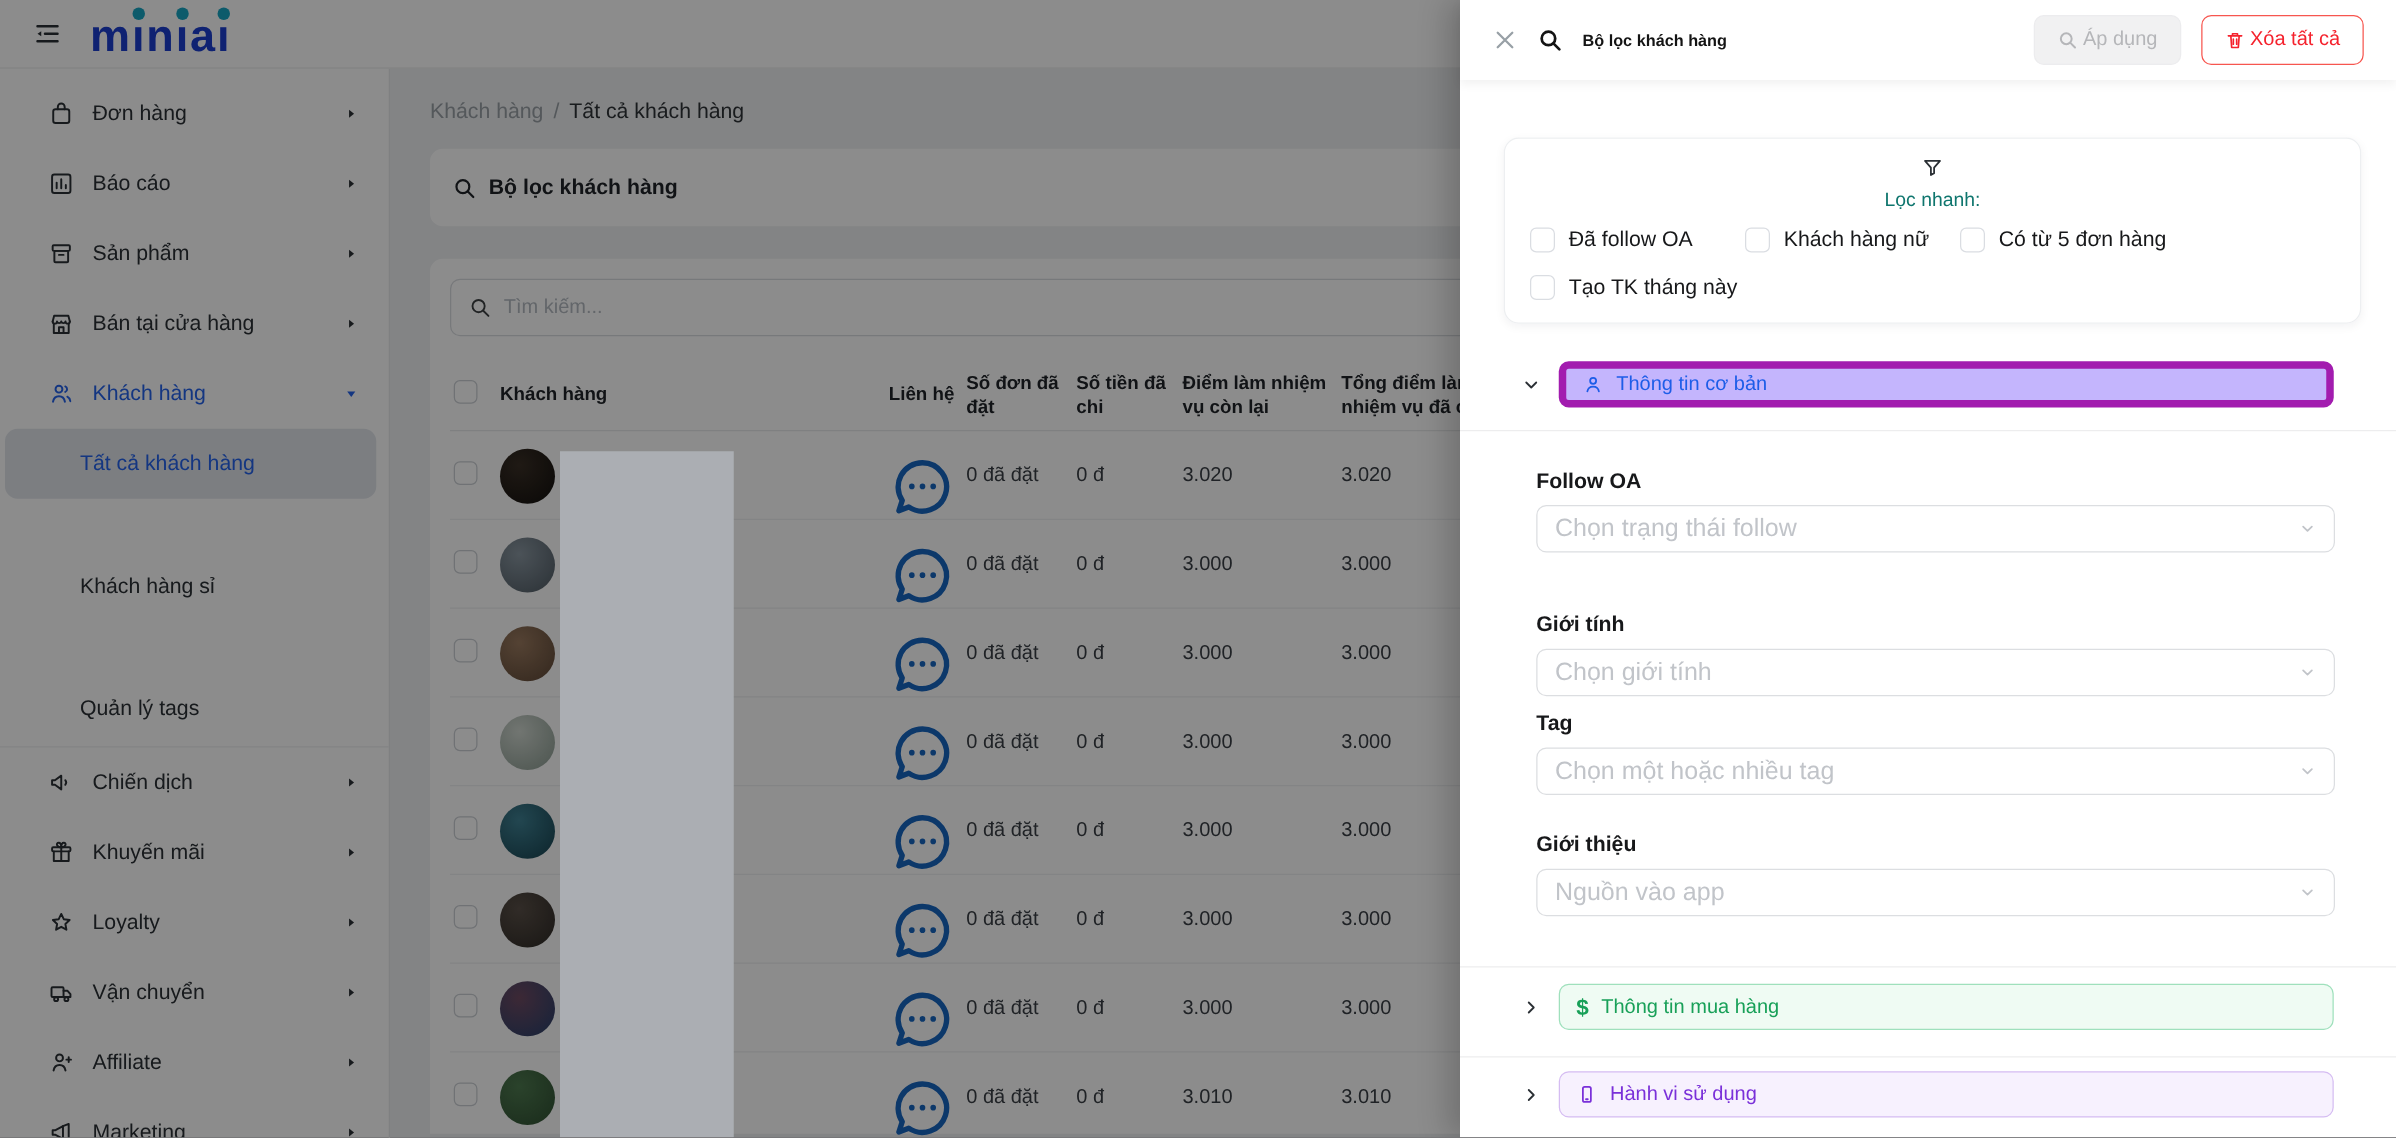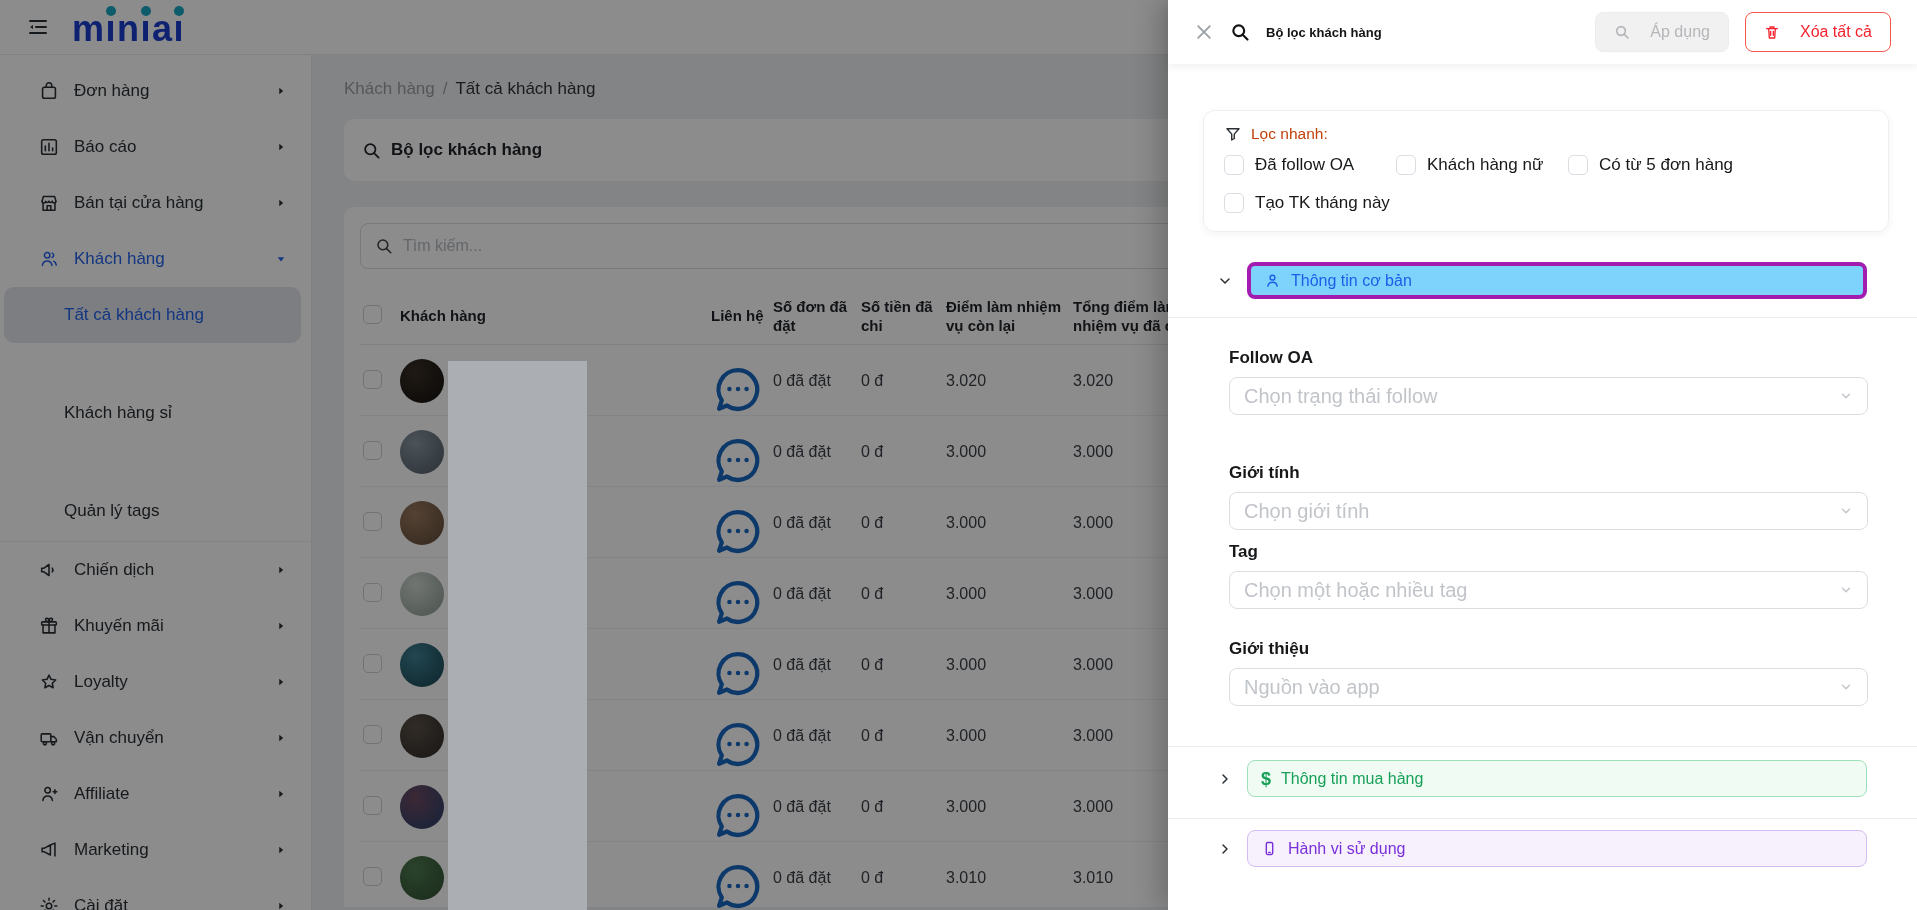--- a/index.html
+++ b/index.html
@@ -65,41 +65,41 @@
   .redaction { position:absolute; left:448px; top:361px; width:139px; height:549px; background:#abaeb3; z-index:60; }
 
   
   .panel { position:absolute; left:1168px; top:0; width:749px; height:910px; background:#fff; z-index:100;
            box-shadow:-10px 0 24px rgba(0,0,0,0.20); }
   .panel-header { height:64px; display:flex; align-items:center; padding:0 26px; gap:16px;
                   box-shadow:0 3px 8px rgba(0,0,0,0.06); position:relative; z-index:2; background:#fff; }
   .x-ic { width:20px; height:20px; color:#98a0a6; cursor:pointer; }
   .p-search-ic { width:20px; height:20px; color:#141414; }
   .p-title { font-size:13px; font-weight:700; color:#141414; margin-right:auto; }
-  .btn { display:flex; align-items:center; gap:20px; height:40px; border-radius:8px; font-size:16px; padding:0 18px; cursor:pointer; }
+  .btn { display:flex; align-items:center; gap:4px; height:40px; border-radius:8px; font-size:16px; padding:0 18px; cursor:pointer; }
   .btn .ic { width:16px; height:16px; }
   .btn-apply { background:#f1f1f2; color:#b5b6b9; border:1px solid #ececee; }
   .btn-clear { background:#fff; color:#f5222d; border:1px solid #f7564f; }
 
   .quick-card { margin:46px 28px 0 35px; border:1px solid #edeff1; border-radius:12px;
                 box-shadow:0 2px 8px rgba(15,23,42,0.05); padding:14px 20px 18px; }
-  .quick-title { display:flex; align-items:center; gap:9px; font-size:15.5px; color:#c2410c; font-weight:500; }
+  .quick-title { display:flex; align-items:center; gap:9px; font-size:15.5px; color:#0f766e; font-weight:500;flex-direction:column; }
   .quick-title .ic { width:18px; height:18px; color:#2b3035; }
   .quick-opts { display:flex; flex-wrap:wrap; margin-top:12px; row-gap:18px; }
   .qopt { display:flex; align-items:center; gap:11px; font-size:17px; color:#17181a; width:172px; cursor:pointer; }
   .qopt:nth-child(3) { width:calc(100% - 344px); }
   .cb { width:20px; height:20px; flex:none; border:1.5px solid #dadde2; border-radius:5px; background:#fff; }
 
   .sec-row { display:flex; align-items:center; padding:0 50px 0 49px; }
   .sec-row .chev { width:16px; height:16px; color:#2b3035; margin-right:14px; flex:none; cursor:pointer; }
   .sec-bar { flex:1; height:37px; border-radius:8px; display:flex; align-items:center; gap:10px;
              padding:0 13px; font-size:16px; font-weight:500; cursor:pointer; }
   .sec-bar .ic { width:17px; height:17px; }
   .sec-basic  { margin-top:30px; }
-  .sec-basic .sec-bar  { background:#7dd3fc; border:4px solid #a21caf; color:#1d5de8; }
+  .sec-basic .sec-bar  { background:#c4b5fd; border:6px solid #a21caf; color:#1d5de8; }
   .sec-buy    { margin-top:13px; }
   .sec-buy .sec-bar    { background:#effbf3; border:1px solid #9fe0bc; color:#18a058; }
   .sec-usage  { margin-top:11px; }
   .sec-usage .sec-bar  { background:#f7f1fe; border:1px solid #d5bcf2; color:#7a30d9; }
   .dollar-glyph { font-weight:700; font-size:18px; line-height:1; }
 
   .p-divider { height:1px; background:#ededee; margin-top:18px; }
   .p-divider.d2 { margin-top:40px; }
   .p-divider.d3 { margin-top:21px; }
 
@@ -150,20 +150,35 @@
           </span>
         </div>
         <div class="side-item">
           <span class="ic">
             <svg viewBox="0 0 24 24" fill="none" stroke="currentColor" stroke-width="1.7" stroke-linecap="round" stroke-linejoin="round">
               <rect x="4" y="4" width="16" height="16" rx="2"></rect>
               <path d="M8 16v-5M12 16V8M16 16v-3"></path>
             </svg>
           </span>
           <span class="lbl">Báo cáo</span>
+          <span class="ic caret">
+            <svg viewBox="0 0 24 24" fill="currentColor">
+              <path d="M8.5 5.5l8 6.5-8 6.5z"></path>
+            </svg>
+          </span>
+        </div>
+        <div class="side-item">
+          <span class="ic">
+            <svg viewBox="0 0 24 24" fill="none" stroke="currentColor" stroke-width="1.7" stroke-linecap="round" stroke-linejoin="round">
+              <rect x="4.5" y="4.5" width="15" height="5" rx="1"></rect>
+              <rect x="6" y="9.5" width="12" height="10" rx="1"></rect>
+              <path d="M10 13h4"></path>
+            </svg>
+          </span>
+          <span class="lbl">Sản phẩm</span>
           <span class="ic caret">
             <svg viewBox="0 0 24 24" fill="currentColor">
               <path d="M8.5 5.5l8 6.5-8 6.5z"></path>
             </svg>
           </span>
         </div>
         <div class="side-item">
           <span class="ic">
             <svg viewBox="0 0 24 24" fill="none" stroke="currentColor" stroke-width="1.7" stroke-linecap="round" stroke-linejoin="round">
               <path d="M4.5 10L5.8 5h12.4l1.3 5"></path>

